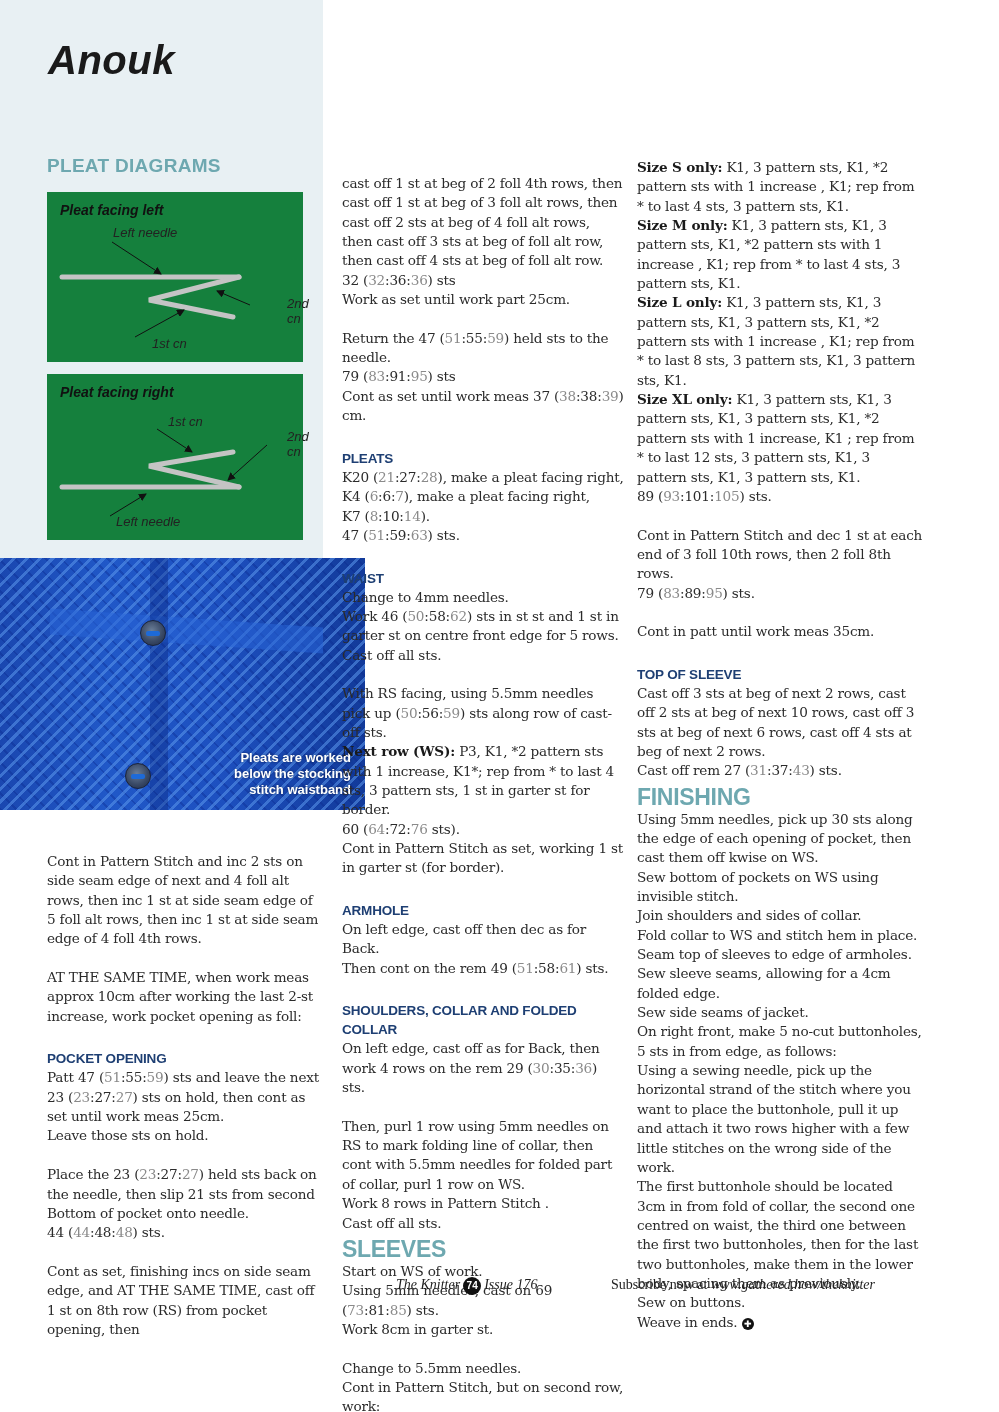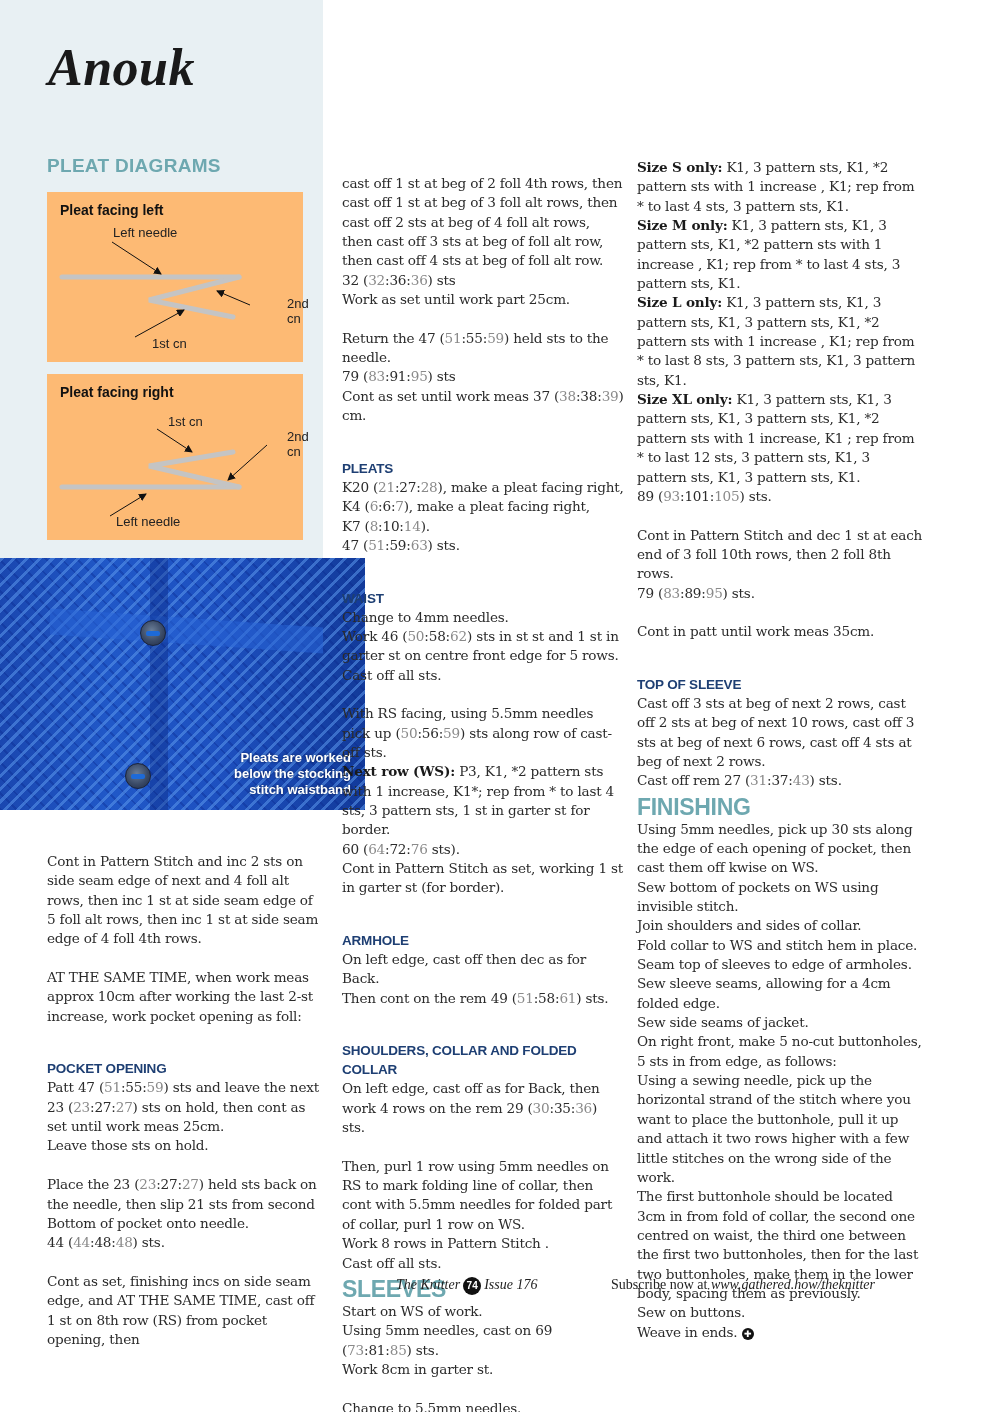--- a/index.html
+++ b/index.html
@@ -1,23 +1,23 @@
 <!DOCTYPE html>
 <html><head>
 <meta charset="utf-8">
 <style>
   * { box-sizing: border-box; margin: 0; padding: 0; }
   html, body { width: 999px; height: 1412px; background: #ffffff; overflow: hidden; }
   body { position: relative; font-family: "DejaVu Serif", "Liberation Serif", serif; color: #2a2a2a; }
 
   .left-panel { position: absolute; left: 0; top: 0; width: 323px; height: 558px; background: #e8f0f3; }
-  .page-title { position: absolute; left: 48px; top: 38px; font-family: Liberation Serif, serif; font-style: italic; font-size: 52px; color: #1a1a1a; letter-spacing: 0.5px; text-align: right; }
+  .page-title { position: absolute; left: 48px; top: 38px; font-family: Liberation Sans, sans-serif; font-style: italic; font-size: 40px; color: #1a1a1a; letter-spacing: 0.5px; text-align: right; }
   .pleat-heading { position: absolute; left: 47px; top: 155px; font-family: "Liberation Sans", sans-serif; font-weight: bold; font-size: 19px; color: #6ea8b0; letter-spacing: 0.3px; }
 
-  .diagram-box { position: absolute; left: 47px; width: 256px; background: #fdba74; }
+  .diagram-box { position: absolute; left: 47px; width: 256px; background: #15803d; font-style: italic; }
   .diagram-box.one { top: 192px; height: 170px; }
   .diagram-box.two { top: 374px; height: 166px; }
   .diagram-title { position: absolute; left: 13px; top: 10px; font-family: "Liberation Sans", sans-serif; font-weight: bold; font-size: 14px; color: #111; }
   .diagram-label { position: absolute; font-family: "Liberation Sans", sans-serif; font-size: 13px; color: #222; margin-left: 37px; }
   .diagram-box svg { position: absolute; left: 0; top: 0; }
 
   .photo { position: absolute; left: 0; top: 558px; width: 365px; height: 252px; overflow: hidden;
     background:
       repeating-linear-gradient(135deg, rgba(90,150,235,0.55) 0 3px, rgba(20,60,170,0.0) 3px 9px),
       repeating-linear-gradient(45deg, rgba(10,40,140,0.35) 0 2px, rgba(0,0,0,0) 2px 11px),
@@ -28,21 +28,21 @@
   .photo .btn::after { content: ""; position: absolute; left: 5px; top: 10px; width: 14px; height: 5px; background: #1d6ad8; border-radius: 2px; }
   .photo .caption { position: absolute; right: 14px; top: 192px; text-align: right; font-family: "Liberation Sans", sans-serif; font-weight: bold; font-size: 13px; line-height: 16px; color: #ffffff; text-shadow: 0 0 3px rgba(0,0,0,0.5); }
 
   .col { position: absolute; font-size: 13.6px; line-height: 19.35px; color: #2b2b2b; letter-spacing: -0.2px; }
   .col p { margin: 0; }
   .col .gap { height: 19.35px; }
   .col1 { left: 47px; top: 852px; width: 278px; }
   .col2 { left: 342px; top: 174px; width: 282px; }
   .col3 { left: 637px; top: 158px; width: 286px; }
 
-  .h-small { font-family: "Liberation Sans", sans-serif; font-weight: bold; font-size: 13.5px; color: #1e3f73; letter-spacing: -0.2px; line-height: 19px; margin-top: 14px; }
+  .h-small { font-family: "Liberation Sans", sans-serif; font-weight: bold; font-size: 13.5px; color: #1e3f73; letter-spacing: -0.2px; line-height: 19px; margin-top: 4px; }
   .h-big { font-family: "Liberation Sans", sans-serif; font-weight: bold; font-size: 23px; color: #6ea8b0; line-height: 26px; letter-spacing: -0.3px; margin-top: 3px; }
   .alt { color: #8a8a8a; }
   b { font-weight: bold; color: #1a1a1a; }
 
   .footer { position: absolute; top: 1277px; left: 0; width: 999px; height: 22px; font-size: 14px; }
   .footer .mag { position: absolute; left: 396px; top: 0; font-family: "Liberation Serif", serif; font-style: italic; color: #222; }
   .footer .pagenum { display: inline-block; width: 18px; height: 18px; border-radius: 50%; background: #111; color: #fff; font-family: "Liberation Sans", sans-serif; font-weight: bold; font-style: normal; font-size: 10px; line-height: 18px; text-align: center; vertical-align: middle; margin: 0 3px; }
   .footer .sub { position: absolute; left: 611px; top: 0; font-family: "Liberation Serif", serif; color: #222; }
   .footer .sub .url { font-style: italic; }
   .end-mark { display: inline-block; width: 12px; height: 12px; border-radius: 50%; background: #111; color: #fff; font-size: 9px; line-height: 12px; text-align: center; font-family: "DejaVu Sans", sans-serif; vertical-align: 0px; }

